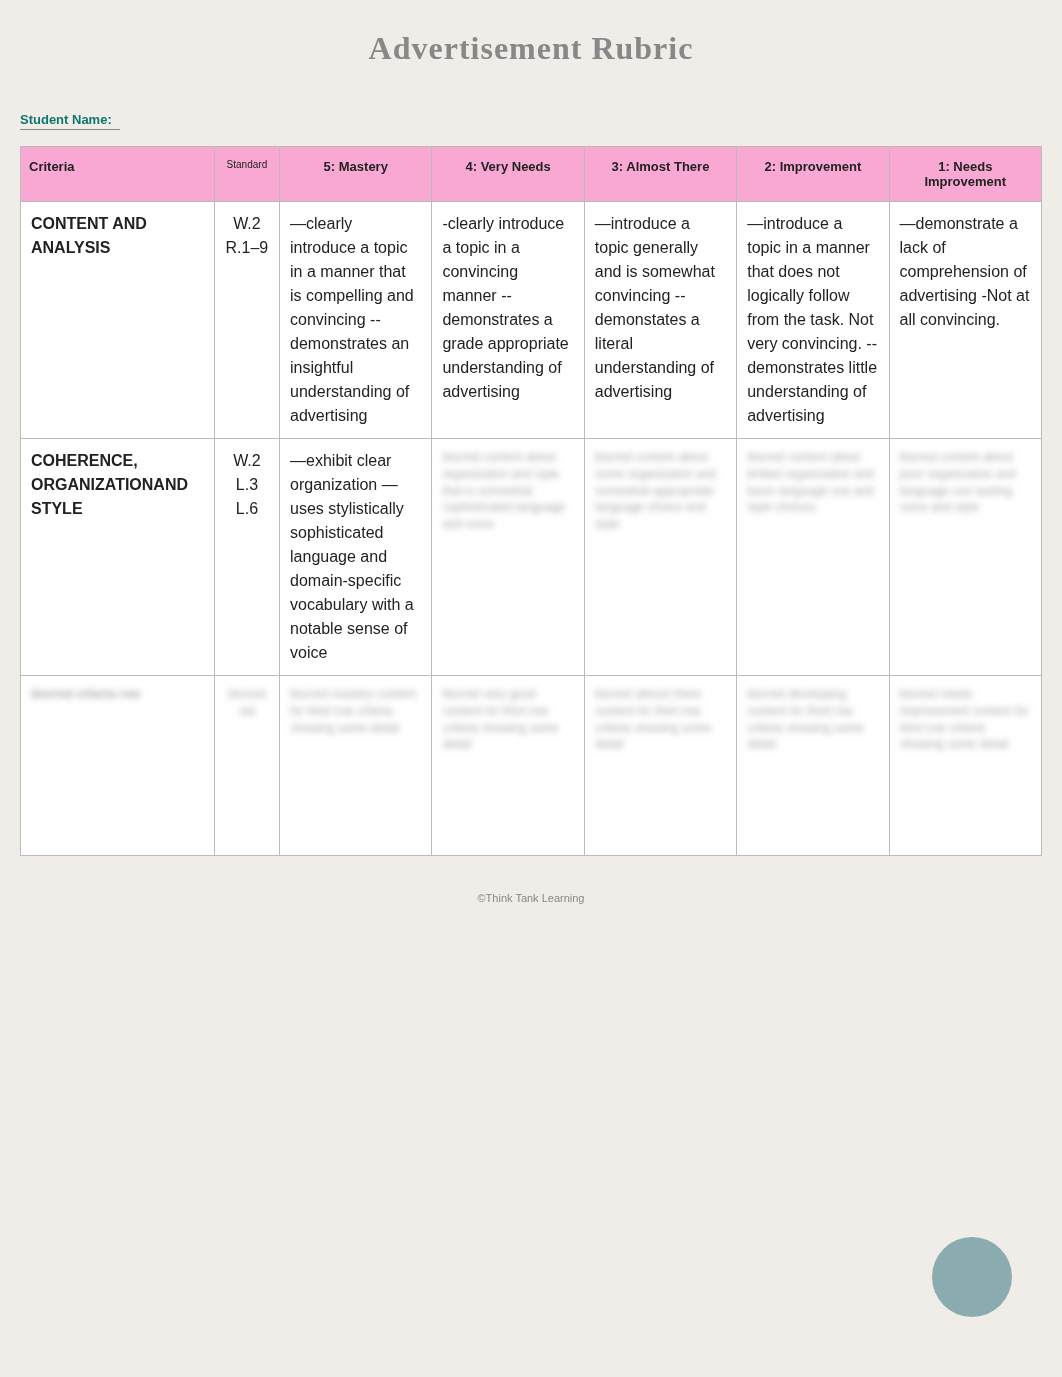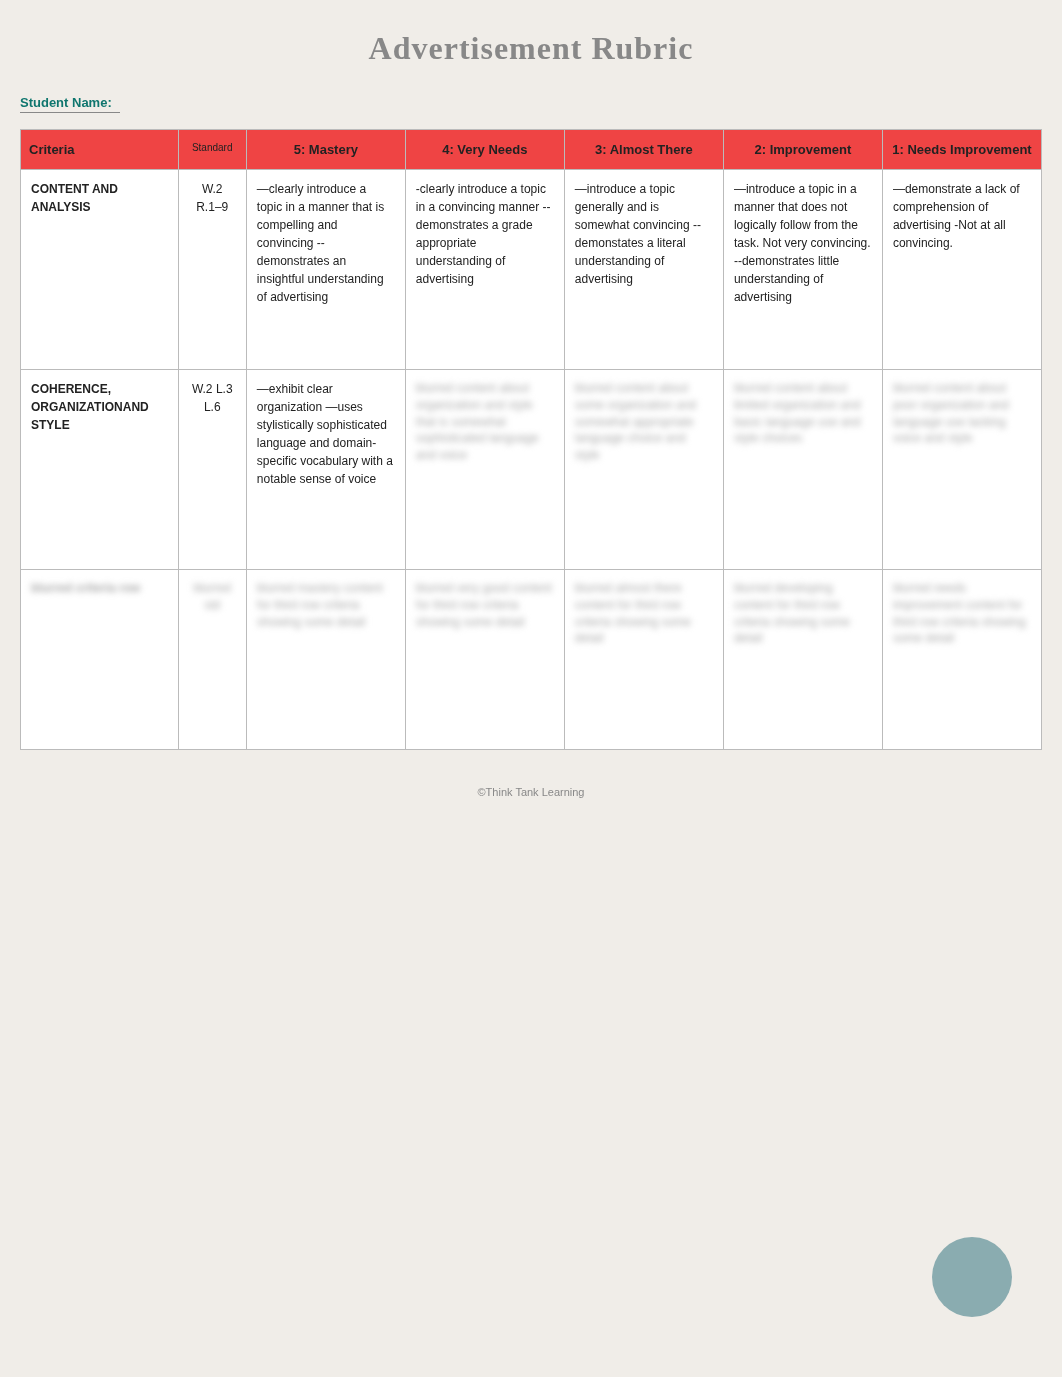--- a/index.html
+++ b/index.html
@@ -12,21 +12,21 @@
       width: 1062px;
       min-height: 1377px;
     }
 
     .page-title {
       text-align: center;
       font-family: 'Times New Roman', Times, serif;
       font-size: 32px;
       font-weight: bold;
       color: #888;
-      margin-bottom: 28px;
+      margin-bottom: 45px;
       letter-spacing: 1px;
     }
 
     .student-name-row {
       display: flex;
       align-items: center;
       gap: 8px;
       margin-bottom: 16px;
     }
 
@@ -48,21 +48,21 @@
 
     .rubric-table th,
     .rubric-table td {
       border: 1px solid #bbb;
       padding: 10px 10px;
       vertical-align: top;
       font-size: 13px;
     }
 
     .rubric-table thead th {
-      background: #ef4444;
+      background: #f9a8d4;
       font-weight: bold;
       text-align: center;
       font-size: 13px;
       padding: 12px 8px;
     }
 
     .rubric-table thead th:first-child {
       text-align: left;
     }
 
@@ -82,21 +82,21 @@
       width: 60px;
       text-align: center;
       font-size: 11px;
     }
 
     .score-col {
       width: 140px;
     }
 
     .cell-text {
-      font-size: 12px;
+      font-size: 16px;
       line-height: 1.5;
       text-align: center;
     }
 
     .blurred-cell {
       filter: blur(3px);
       color: #aaa;
       font-size: 12px;
       line-height: 1.4;
     }

